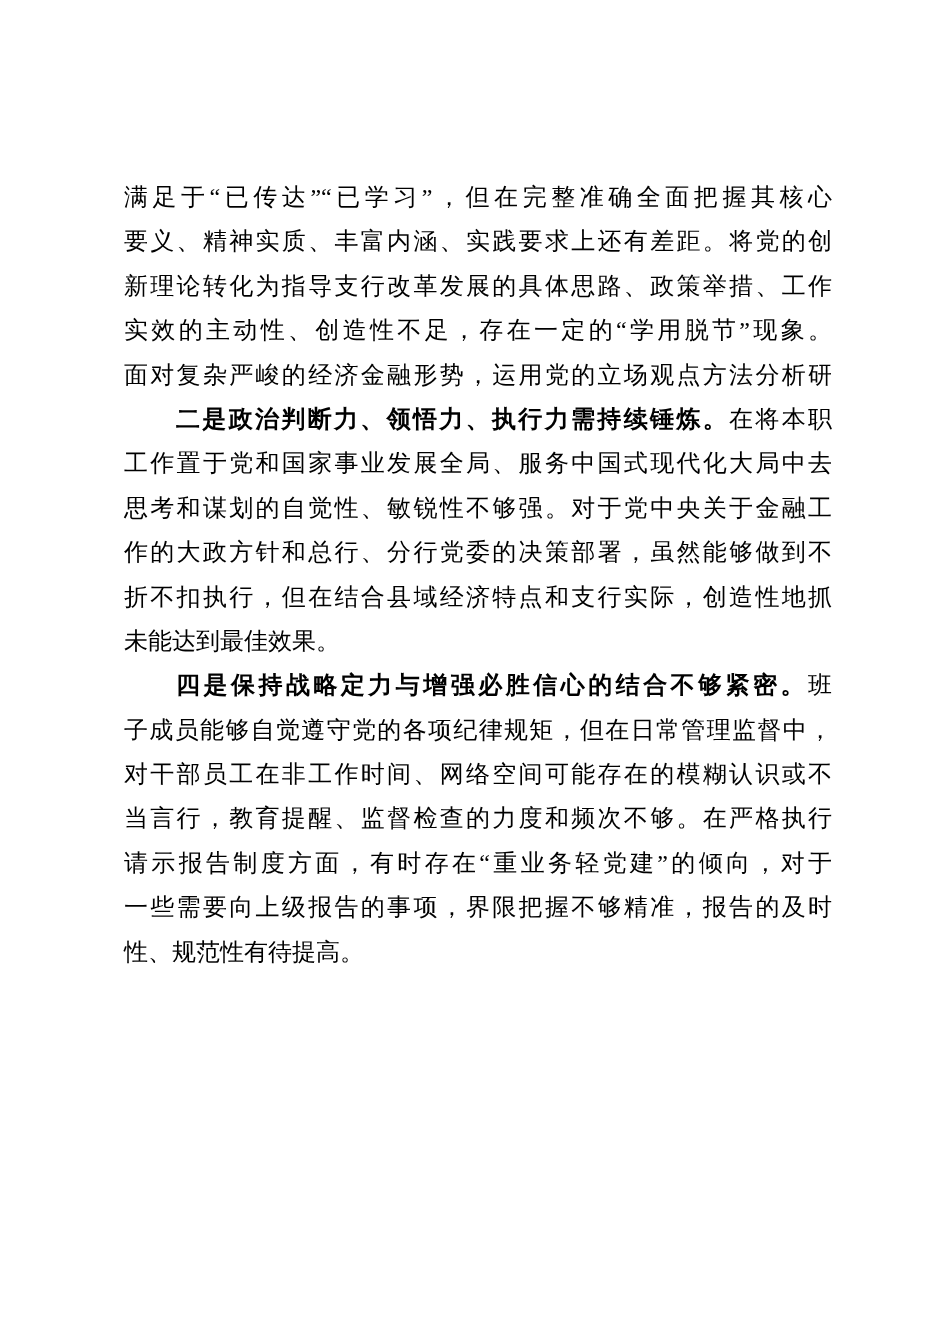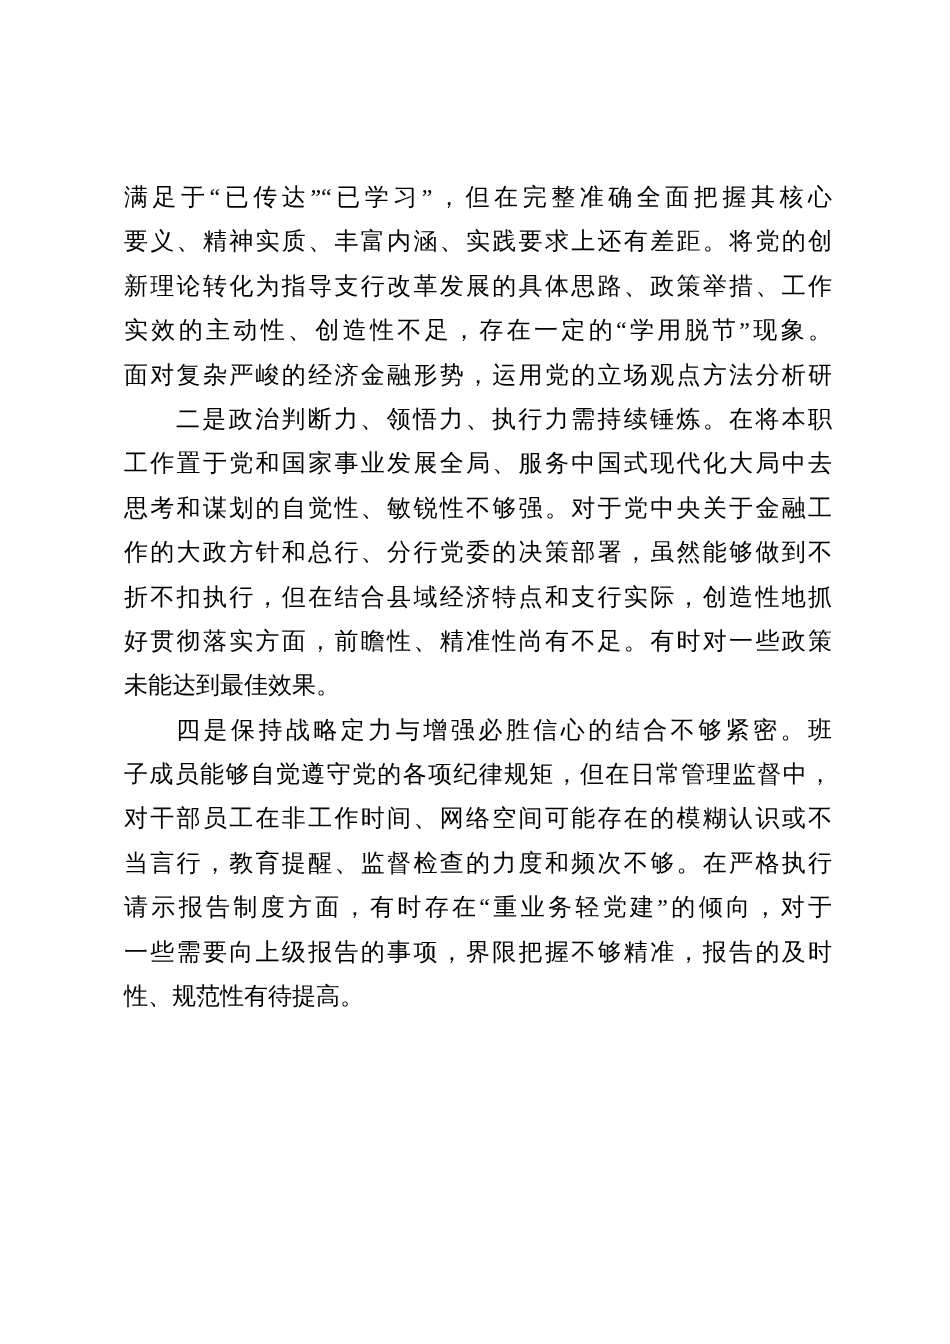--- a/index.html
+++ b/index.html
@@ -31,39 +31,38 @@
     text-align-last: justify;
   }
   .line.no-fill {
     text-align: left;
     text-align-last: left;
   }
   .line.indent {
     padding-left: 52px;
   }
   .seg.bold {
-    font-weight: 400;
+    font-weight: 700;
   }
 </style>
 </head>
 <body>
 
 <div class="page" style="background: rgb(255, 255, 255); color: rgb(0, 0, 0);">
   <div class="text-block">
       <div class="line"><span class="seg">满足于“已传达”“已学习”，但在完整准确全面把握其核心</span></div>
       <div class="line"><span class="seg">要义、精神实质、丰富内涵、实践要求上还有差距。将党的创</span></div>
       <div class="line"><span class="seg">新理论转化为指导支行改革发展的具体思路、政策举措、工作</span></div>
       <div class="line"><span class="seg">实效的主动性、创造性不足，存在一定的“学用脱节”现象。</span></div>
       <div class="line"><span class="seg">面对复杂严峻的经济金融形势，运用党的立场观点方法分析研</span></div>
       <div class="line indent"><span class="seg bold">二是政治判断力、领悟力、执行力需持续锤炼。</span><span class="seg">在将本职</span></div>
       <div class="line"><span class="seg">工作置于党和国家事业发展全局、服务中国式现代化大局中去</span></div>
       <div class="line"><span class="seg">思考和谋划的自觉性、敏锐性不够强。对于党中央关于金融工</span></div>
       <div class="line"><span class="seg">作的大政方针和总行、分行党委的决策部署，虽然能够做到不</span></div>
       <div class="line"><span class="seg">折不扣执行，但在结合县域经济特点和支行实际，创造性地抓</span></div>
-      <div class="line"><span class="seg">好贯彻落实方面，前瞻性、精准性尚有不足。有时对一些政策</span></div>
       <div class="line no-fill"><span class="seg">未能达到最佳效果。</span></div>
       <div class="line indent"><span class="seg bold">四是保持战略定力与增强必胜信心的结合不够紧密。</span><span class="seg">班</span></div>
       <div class="line"><span class="seg">子成员能够自觉遵守党的各项纪律规矩，但在日常管理监督中，</span></div>
       <div class="line"><span class="seg">对干部员工在非工作时间、网络空间可能存在的模糊认识或不</span></div>
       <div class="line"><span class="seg">当言行，教育提醒、监督检查的力度和频次不够。在严格执行</span></div>
       <div class="line"><span class="seg">请示报告制度方面，有时存在“重业务轻党建”的倾向，对于</span></div>
       <div class="line"><span class="seg">一些需要向上级报告的事项，界限把握不够精准，报告的及时</span></div>
       <div class="line no-fill"><span class="seg">性、规范性有待提高。</span></div>
     </div>
 </div>

